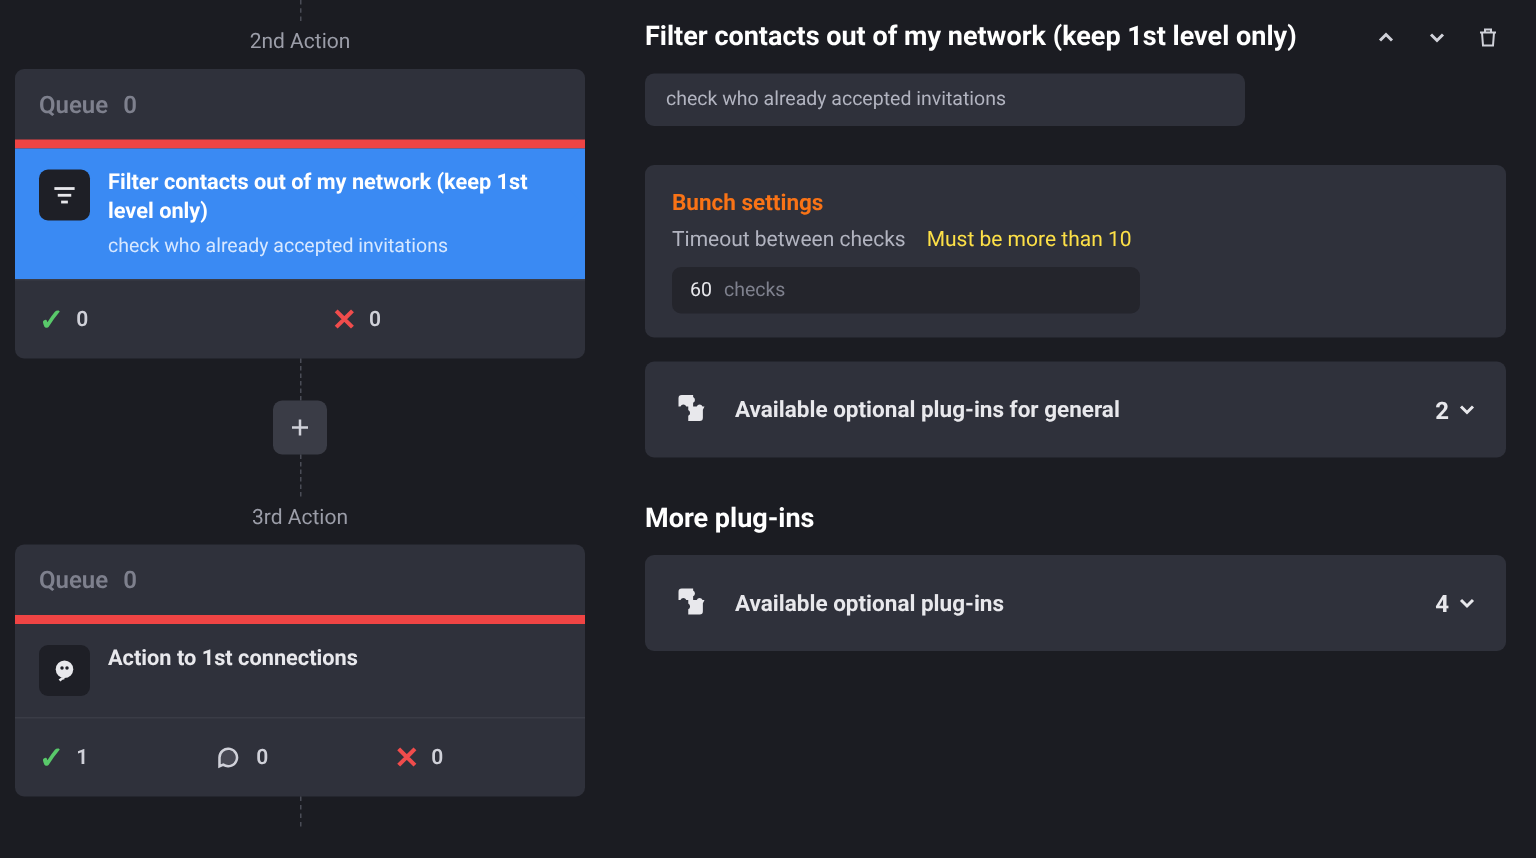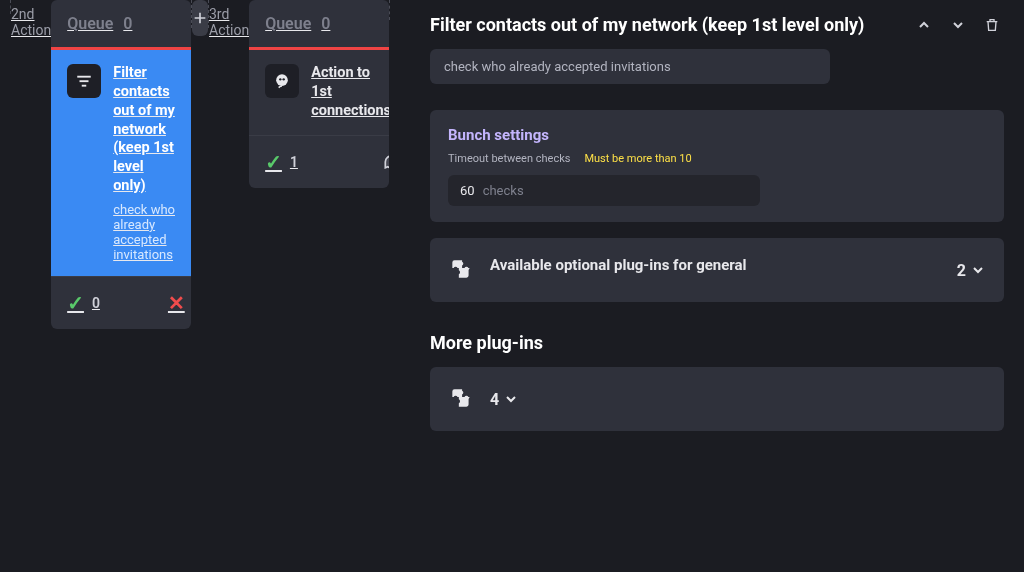--- a/index.html
+++ b/index.html
@@ -11,23 +11,22 @@
     width: 1024px;
     height: 572px;
     overflow: hidden;
     display: flex;
   }
   
   .left {
     width: 400px;
     padding: 0 10px 10px 10px;
     display: flex;
-    flex-direction: row;
-    align-items: flex-start;
-    text-decoration: underline;
+    flex-direction: column;
+    align-items: center;
   }
   .vline {
     width: 1px;
     background: #4a4c56;
     height: 20px;
   }
   .vline.dashed {
     background: none;
     border-left: 1px dashed #4a4c56;
   }
@@ -40,21 +39,21 @@
     width: 100%;
     background: #2f313b;
     border-radius: 6px;
     overflow: hidden;
   }
   .queue-header {
     padding: 14px 16px;
     display: flex;
     align-items: center;
     gap: 10px;
-    border-bottom: 3px solid #ef4444;
+    border-bottom: 6px solid #ef4444;
   }
   .queue-header .lbl {
     color: #7e808d;
     font-weight: 600;
     font-size: 16px;
   }
   .queue-header .cnt {
     color: #7e808d;
     font-weight: 600;
     font-size: 16px;
@@ -163,49 +162,50 @@
   }
   .panel-block {
     background:#2f313b;
     border-radius:6px;
     padding:16px 18px;
     margin-bottom:16px;
   }
   .panel-block .block-title {
     font-weight:700;
     font-size:15px;
-    color:#c4b5fd;
+    color:#f97316;
     margin-bottom:8px;
   }
   .timeout-row {
     display:flex;
     align-items:center;
     gap:14px;
     color:#b2b4c0;
-    font-size:11px;
+    font-size:14px;
     margin-bottom:10px;
   }
   .timeout-row .hint { color:#fde047; }
   .timeout-input {
     background:#24252c;
     border-radius:6px;
     padding:8px 12px;
     display:flex;
     align-items:center;
     gap:8px;
     width:312px;
     font-size:13px;
   }
   .timeout-input .val { color:#e8e8ec; }
   .timeout-input .unit { color:#7e808d; }
   .plugin-row {
     background:#2f313b;
     border-radius:6px;
     padding:18px;
     display:flex;
+    align-items:center;
     gap:14px;
     margin-bottom:30px;
   }
   .plugin-row .label {
     font-weight:700;
     font-size:15px;
     color:#e8e8ec;
     flex:1;
   }
   .plugin-row .count {
@@ -366,20 +366,21 @@
   </div>
 
   <div class="section-title">More plug-ins</div>
 
   <div class="plugin-row" style="margin-bottom:10px">
     <span class="puzzle">
       <svg viewBox="0 0 24 24" width="26" height="26" fill="currentColor">
           <path d="M20 11h-1.2a2 2 0 0 0-3.6 0H13V8.8a2 2 0 0 0 0-3.6V4H6a2 2 0 0 0-2 2v5h1.2a2 2 0 0 1 3.6 0H10v2.2a2 2 0 0 1 0 3.6V20h7a2 2 0 0 0 2-2v-5z"></path>
         </svg>
     </span>
+    <span class="label">Available optional plug-ins</span>
     <span class="count">
       <span>4</span>
       <svg width="16" height="16" viewBox="0 0 24 24" fill="none" stroke="currentColor" stroke-width="3">
           <path d="M6 9l6 6 6-6"></path>
         </svg>
     </span>
   </div>
 </div>
 
 </body></html>

